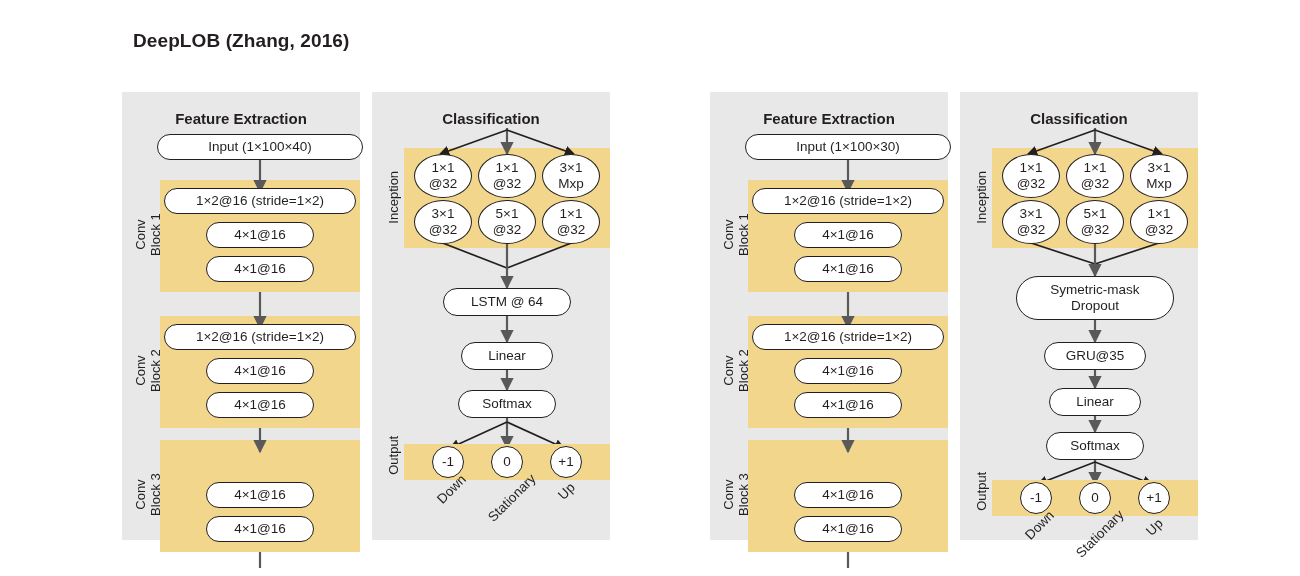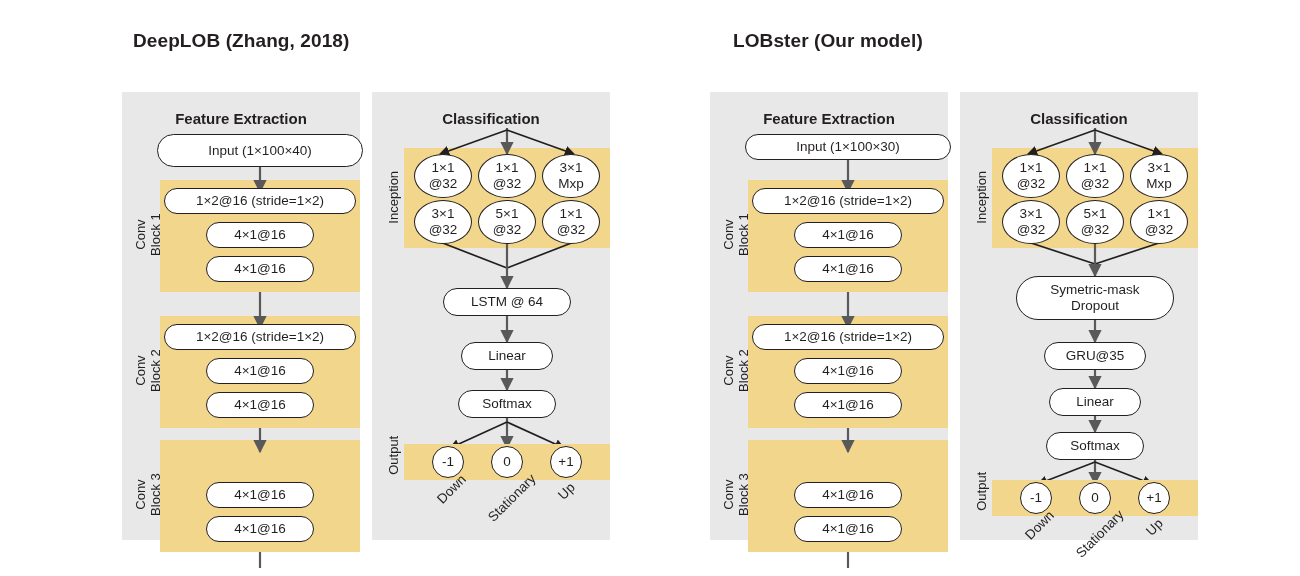--- a/index.html
+++ b/index.html
@@ -41,21 +41,21 @@
   }
   svg.wires{position:absolute;left:0;top:0;overflow:visible;pointer-events:none;}
   .wire{stroke:#595959;stroke-width:2.2;fill:none;}
   .wire-thin{stroke:#231f20;stroke-width:1.7;fill:none;}
 </style>
 </head>
 <body>
 
 <div class="model" style="left:0;top:0;width:650px;height:576px;">
 
-  <div class="model-title" style="left:133px;top:30px;">DeepLOB (Zhang, 2018)</div>
+  <div class="model-title" style="left:133px;top:30px;">DeepLOB (Zhang, 2016)</div>
 
   <div class="panel" style="left:122px;top:92px;width:238px;height:448px;">
     <div class="panel-title" style="top:18px;">Feature Extraction</div>
 
     <div class="band" style="left:38px;top:88px;width:200px;height:112px;"></div>
     <div class="band" style="left:38px;top:224px;width:200px;height:112px;"></div>
     <div class="band" style="left:38px;top:348px;width:200px;height:112px;"></div>
 
     <div class="side-label" style="left:-8px;top:128px;width:70px;">
       <span>Conv</span><br>
@@ -75,21 +75,21 @@
         <marker id="ar1" markerWidth="7" markerHeight="7" refX="5.4" refY="3" orient="auto">
           <path d="M0,0 L6,3 L0,6 z" fill="#595959"></path>
         </marker>
       </defs>
       <line class="wire" x1="138" y1="66" x2="138" y2="100" marker-end="url(#ar1)"></line>
       <line class="wire" x1="138" y1="200" x2="138" y2="236" marker-end="url(#ar1)"></line>
       <line class="wire" x1="138" y1="336" x2="138" y2="360" marker-end="url(#ar1)"></line>
       <line class="wire" x1="138" y1="460" x2="138" y2="476"></line>
     </svg>
 
-    <div class="node" style="left:35px;top:42px;width:206px;height:33px;">Input (1×100×40)</div>
+    <div class="node" style="left:35px;top:42px;width:206px;height:26px;">Input (1×100×40)</div>
 
     <div class="node" style="left:42px;top:96px;width:192px;height:26px;">1×2@16 (stride=1×2)</div>
     <div class="node" style="left:84px;top:130px;width:108px;height:26px;">4×1@16</div>
     <div class="node" style="left:84px;top:164px;width:108px;height:26px;">4×1@16</div>
 
     <div class="node" style="left:42px;top:232px;width:192px;height:26px;">1×2@16 (stride=1×2)</div>
     <div class="node" style="left:84px;top:266px;width:108px;height:26px;">4×1@16</div>
     <div class="node" style="left:84px;top:300px;width:108px;height:26px;">4×1@16</div>
 
     <div class="node" style="left:84px;top:390px;width:108px;height:26px;">4×1@16</div>
@@ -165,21 +165,20 @@
     <div class="node circle" style="left:178px;top:354px;width:32px;height:32px;">+1</div>
 
     <div class="out-label" style="left:62px;top:404px;">Down</div>
     <div class="out-label" style="left:113px;top:422px;">Stationary</div>
     <div class="out-label" style="left:183px;top:400px;">Up</div>
   </div>
 </div>
 
 <div class="model" style="left:588px;top:0;width:712px;height:576px;">
 
-  <div class="model-title" style="left:145px;top:30px;">LOBster (Our model)</div>
 
   <div class="panel" style="left:122px;top:92px;width:238px;height:448px;">
     <div class="panel-title" style="top:18px;">Feature Extraction</div>
 
     <div class="band" style="left:38px;top:88px;width:200px;height:112px;"></div>
     <div class="band" style="left:38px;top:224px;width:200px;height:112px;"></div>
     <div class="band" style="left:38px;top:348px;width:200px;height:112px;"></div>
 
     <div class="side-label" style="left:-8px;top:128px;width:70px;">
       <span>Conv</span><br>

